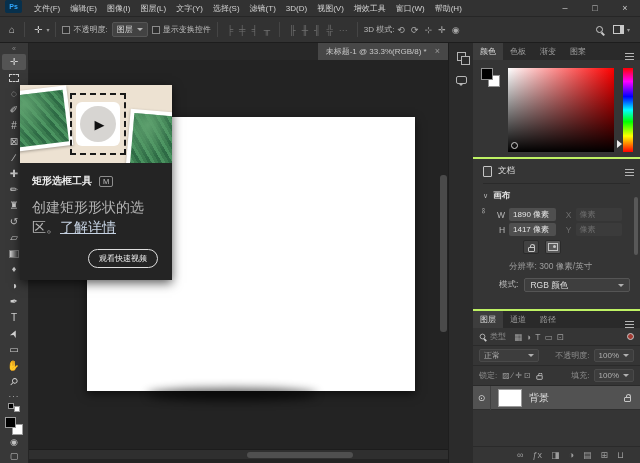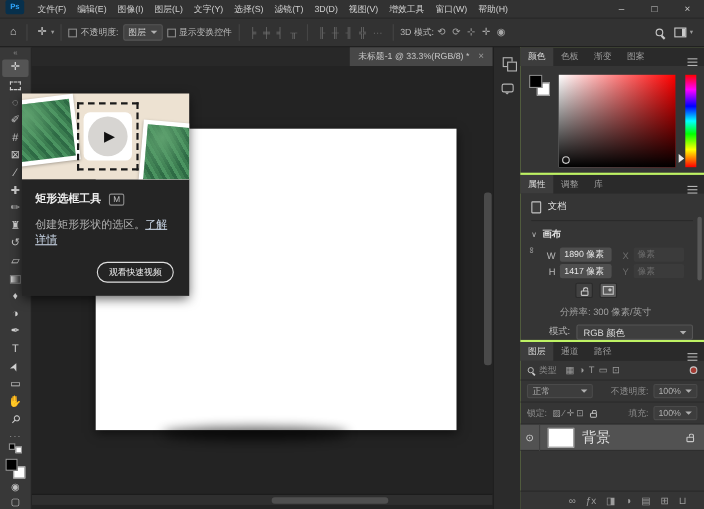--- a/index.html
+++ b/index.html
@@ -71,21 +71,21 @@
     repeating-linear-gradient(55deg,#2e6b45 0 3px,#4a9360 3px 6px,#3b7d50 6px 9px);}
   #photo-left{left:-16px;top:4px;width:66px;height:60px;transform:rotate(-7deg);}
   #photo-right{right:-12px;top:26px;width:56px;height:62px;transform:rotate(5deg);}
   #tt-dash{position:absolute;left:50px;top:8px;width:56px;height:62px;border:2px dashed #1a1a1a;display:flex;align-items:center;justify-content:center;}
   #tt-card{width:44px;height:44px;background:#fff;border-radius:6px;display:flex;align-items:center;justify-content:center;}
   #tt-play{width:36px;height:36px;border-radius:50%;background:#d7d5d2;display:flex;align-items:center;justify-content:center;color:#111;font-size:13px;padding-left:3px;}
   #tt-body{background:#242424;padding:11px 12px 10px 12px;}
   #tt-title-row{display:flex;align-items:center;}
   #tt-title{font-size:10px;font-weight:bold;color:#ededed;}
   #tt-key{margin-left:7px;border:1px solid #8d8d8d;border-radius:2px;font-size:7.5px;color:#c0c0c0;padding:0 3px;line-height:9px;}
-  #tt-desc{margin-top:10px;font-size:10px;color:#b2b2b2;line-height:1.4;}
+  #tt-desc{margin-top:10px;font-size:14px;color:#b2b2b2;line-height:1.4;}
   #tt-link{color:#c6d2e2;text-decoration:underline;}
   #tt-btn{display:block;margin:12px 2px 2px auto;width:max-content;border:1px solid #dedede;border-radius:10px;padding:3px 10px;font-size:8px;color:#ededed;background:transparent;}
 
   
   #dockstrip{position:absolute;left:448px;top:43px;width:25px;height:420px;background:#2b2b2b;border-left:1px solid #1e1e1e;display:flex;flex-direction:column;align-items:center;padding-top:9px;gap:15px;}
   .ihist{width:9px;height:9px;border:1px solid #b5b5b5;position:relative;}
   .ihist::after{content:"";position:absolute;left:3px;top:3px;width:7px;height:7px;border:1px solid #b5b5b5;background:#2b2b2b;}
   .ibubble{width:11px;height:8px;border:1px solid #b5b5b5;border-radius:2px;position:relative;}
   .ibubble::after{content:"";position:absolute;left:2px;bottom:-5px;border:2.5px solid transparent;border-top-color:#b5b5b5;}
 
@@ -141,21 +141,21 @@
   .lrow{display:flex;align-items:center;padding:3px 6px;border-bottom:1px solid #2a2a2a;font-size:8px;color:#8d8d8d;gap:4px;}
   #l-type{color:#888;margin-right:2px;}
   .lficon{color:#9c9c9c;font-size:8.5px;padding:0 2px;}
   #l-toggle{width:7px;height:7px;border-radius:50%;background:#a23b33;border:1px solid #c9c9c9;margin-left:auto;}
   .lbox{background:#3d3d3d;border:1px solid #4a4a4a;border-radius:2px;line-height:11px;height:13px;padding:0 4px;color:#b0b0b0;display:flex;align-items:center;gap:4px;}
   #l-blend{width:60px;justify-content:space-between;}
   .locky{font-size:8px;color:#9c9c9c;padding:0 1px;}
   #layer-row{display:flex;align-items:center;height:24px;background:#525252;border-bottom:1px solid #2e2e2e;}
   #eye-cell{width:18px;text-align:center;color:#d5d5d5;font-size:9px;border-right:1px solid #404040;line-height:24px;}
   #layer-thumb{width:24px;height:18px;background:#fff;border:1px solid #9a9a9a;margin:0 7px;}
-  #layer-name{font-size:13px;color:#dedede;}
+  #layer-name{font-size:10px;color:#dedede;}
   #layer-lock{margin-left:auto;margin-right:9px;}
   #layers-bottom{position:absolute;bottom:0;left:0;right:0;height:17px;border-top:1px solid #2a2a2a;background:#353535;display:flex;align-items:center;justify-content:flex-end;gap:9px;padding-right:16px;}
   .lbicon{color:#9c9c9c;font-size:9px;}
 </style>
 </head>
 <body>
 
 <div id="app">
 
   <div id="menubar">
@@ -377,26 +377,20 @@
         <div id="c-square">
           <span id="c-cursor"></span>
         </div>
         <div id="c-hue">
           <span id="c-hue-mark"></span>
         </div>
       </div>
     </div>
 
     <div class="panel" id="panel-props">
-      <div class="ptabs">
-
-      <span class="ptab active" data-tool="tab-properties">属性</span>
-          <span class="ptab" data-tool="tab-adjustments">调整</span>
-          <span class="ptab" data-tool="tab-libraries">库</span>
-        </div>
       <span class="imenu" style="position:absolute;right:0;top:5px"></span>
       <div id="props-content">
         <div id="props-doc">
           <span class="ipage"></span>
           <span>文档</span>
         </div>
         <div id="props-sec">
           <span class="chev">∨</span>
           <span>画布</span>
         </div>

